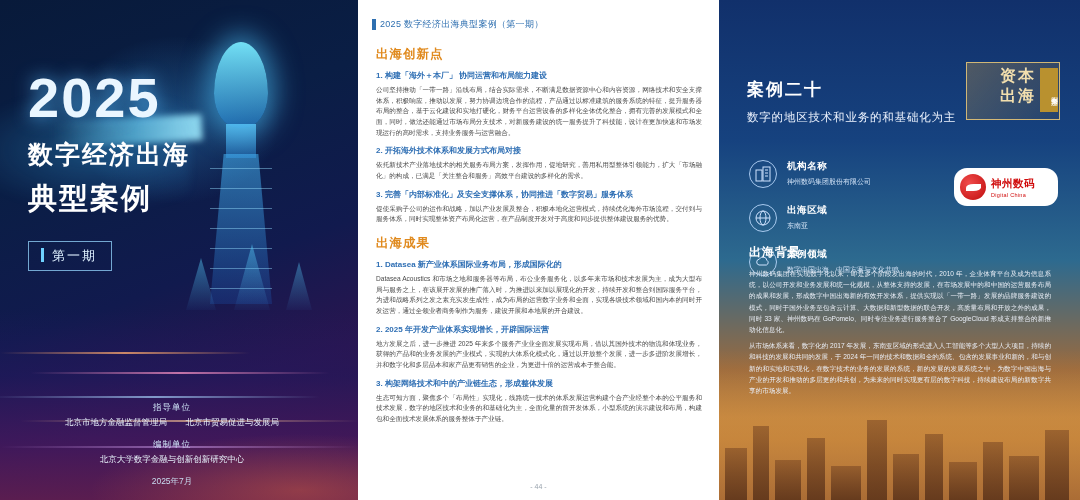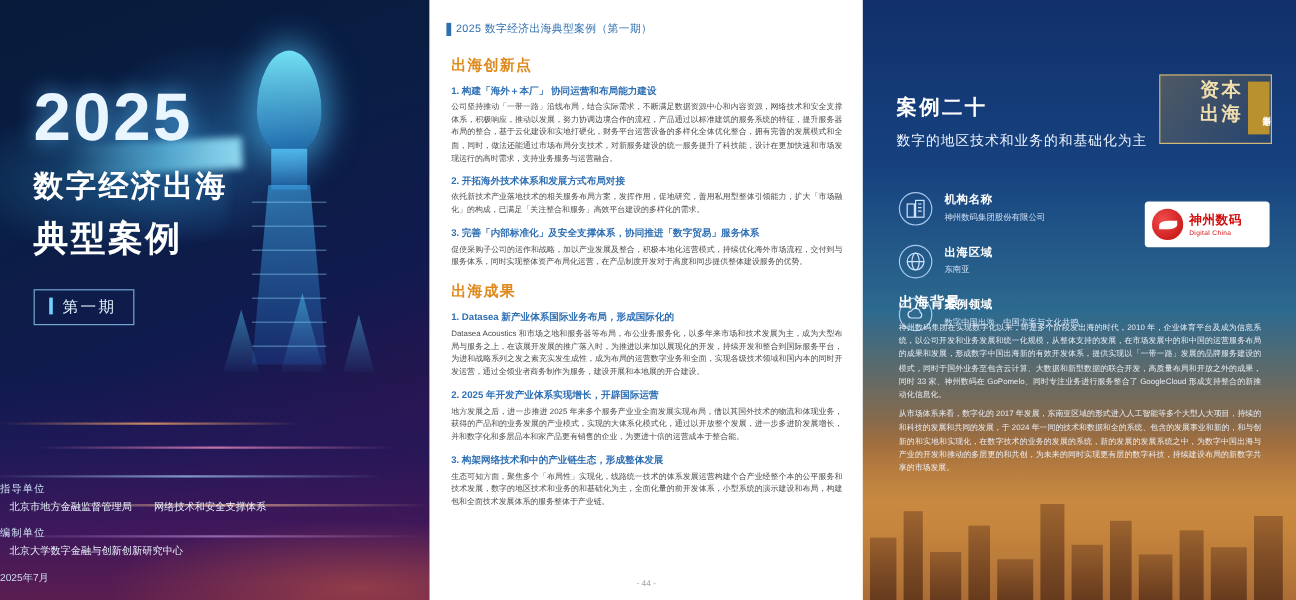--- a/index.html
+++ b/index.html
@@ -144,20 +144,21 @@
   .cover-badge-bar {
     display: inline-block;
     width: 3px; height: 14px;
     background: #6fd2ff;
     margin-right: 8px;
     vertical-align: -2px;
   }
   .cover-footer {
     position: absolute;
     left: 0; right: 14px; bottom: 12px;
+    text-align: center;
     z-index: 5;
   }
   .cf-label {
     font-size: 8.5px;
     color: #cfe3f7;
     letter-spacing: 1px;
     margin-bottom: 3px;
   }
   .cf-orgs {
     font-size: 8.5px;
@@ -321,21 +322,21 @@
   .info-text .it-value {
     color: #cfe0f5;
     font-size: 7px;
     line-height: 1.5;
   }
   .cp-logo {
     position: absolute;
     right: 22px; top: 168px;
     width: 104px; height: 38px;
     background: #ffffff;
-    border-radius: 3px;
+    border-radius: 13px;
     display: flex;
     align-items: center;
     padding-left: 6px;
     box-sizing: border-box;
   }
   .cp-logo-mark {
     width: 26px; height: 26px;
     border-radius: 50%;
     background: radial-gradient(circle at 35% 35%, #f04b4b, #c00d0d);
     position: relative;
@@ -419,21 +420,21 @@
       <div class="cover-year">2025</div>
       <div class="cover-line1">数字经济出海</div>
       <div class="cover-line2">典型案例</div>
       <div class="cover-badge"><span class="cover-badge-bar"></span><span>第一期</span></div>
     </div>
 
     <div class="cover-footer">
       <div class="cf-label">指导单位</div>
       <div class="cf-orgs">
         <span>北京市地方金融监督管理局</span>
-        <span>网络技术和安全支撑体系</span>
+        <span>北京市贸易促进与发展局</span>
       </div>
       <div class="cf-label">编制单位</div>
       <div class="cf-orgs">
         <span>北京大学数字金融与创新创新研究中心</span>
       </div>
       <div class="cf-date">2025年7月</div>
     </div>
   </div>
 
   <div class="textpage">

